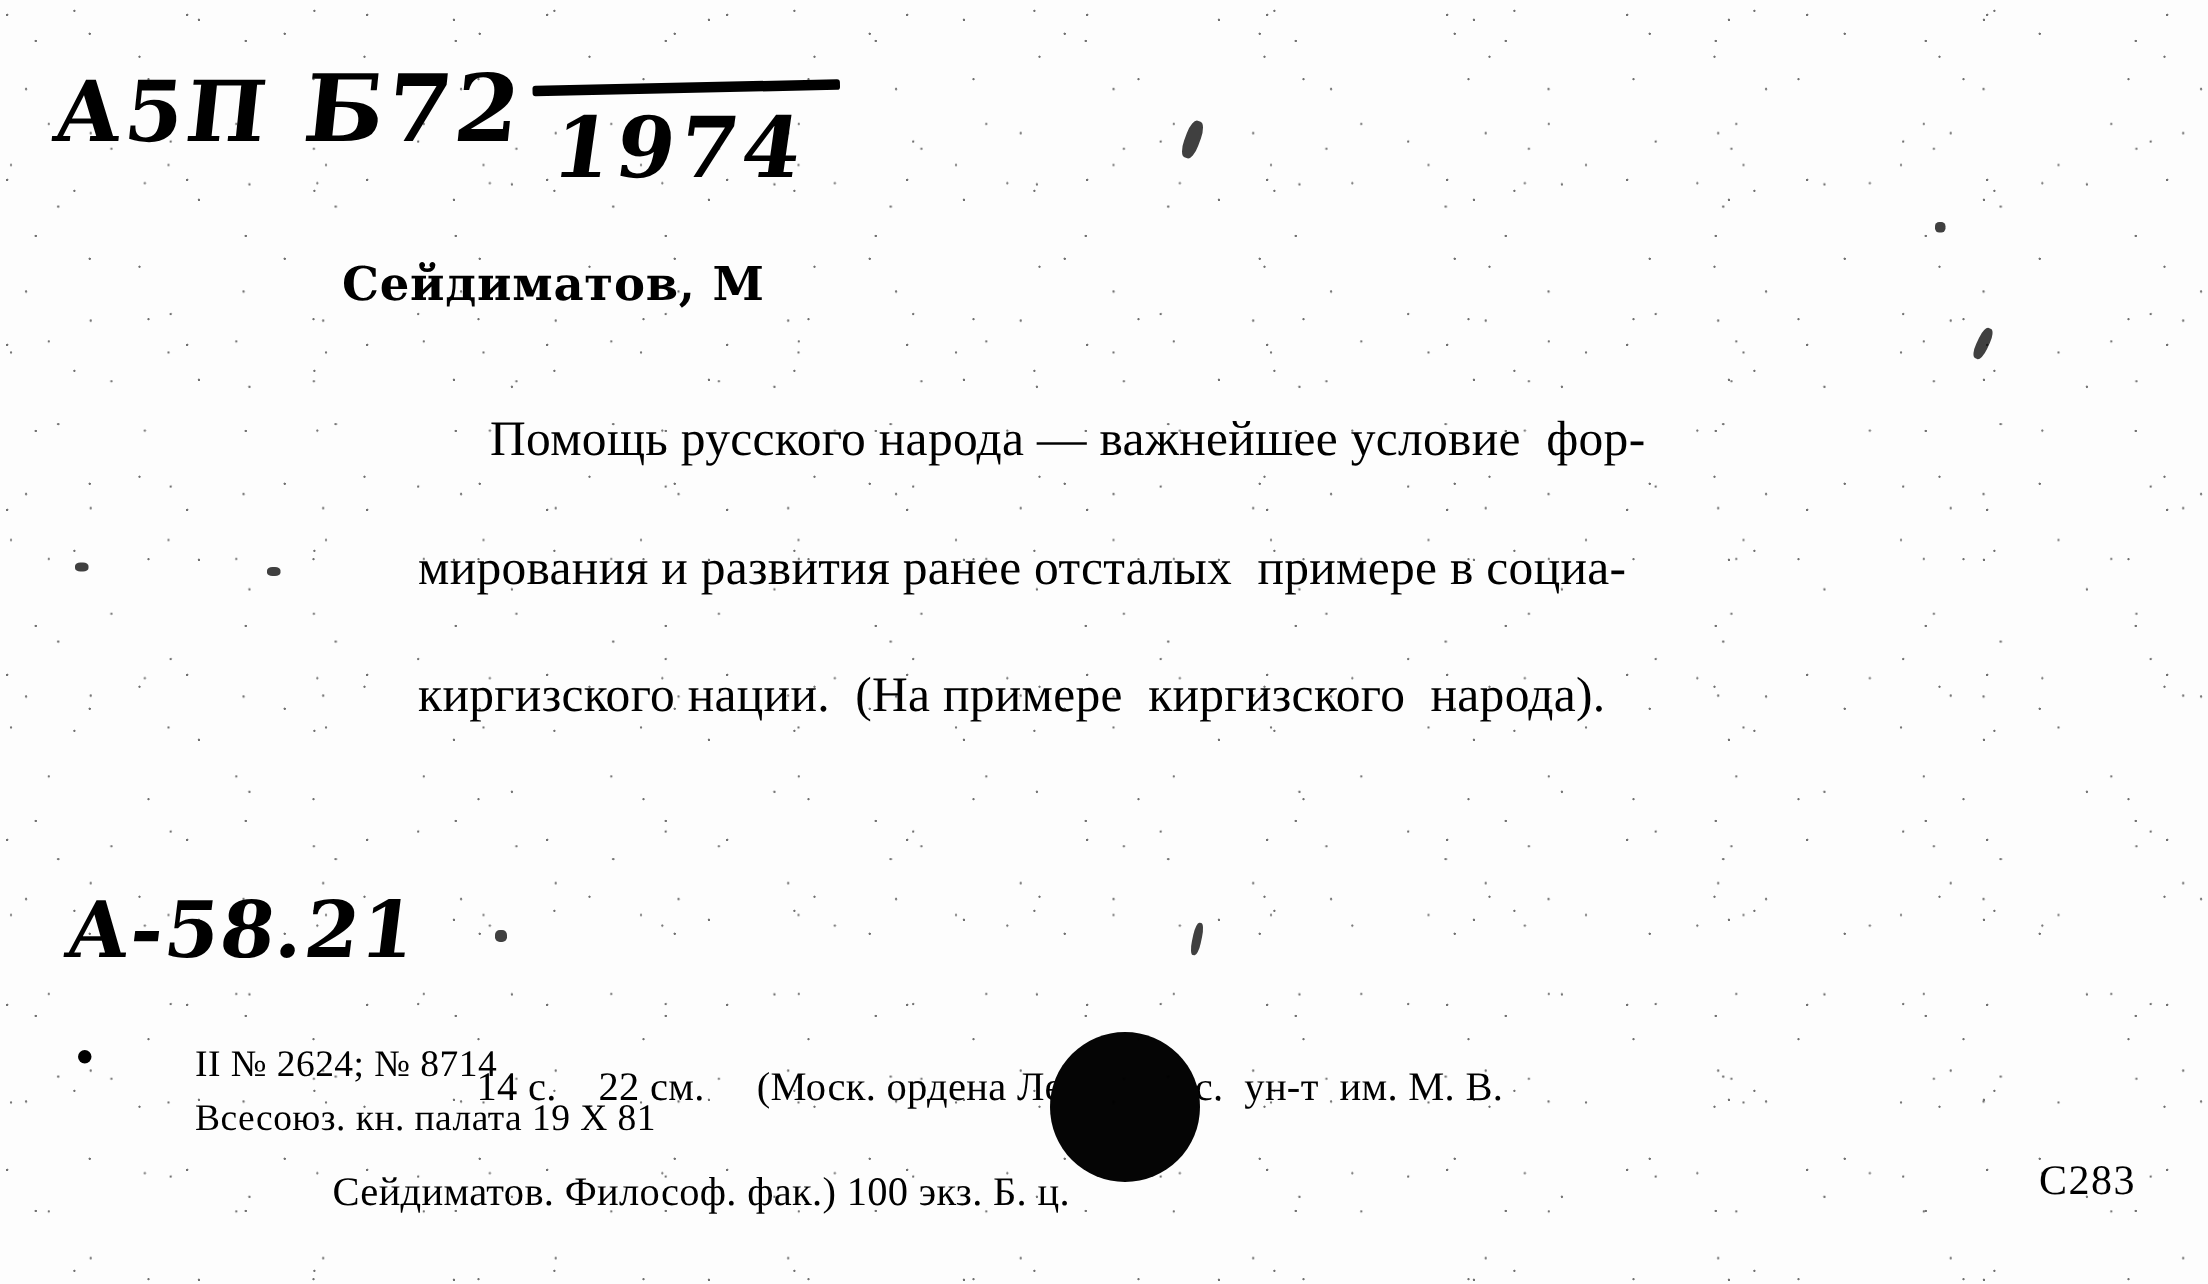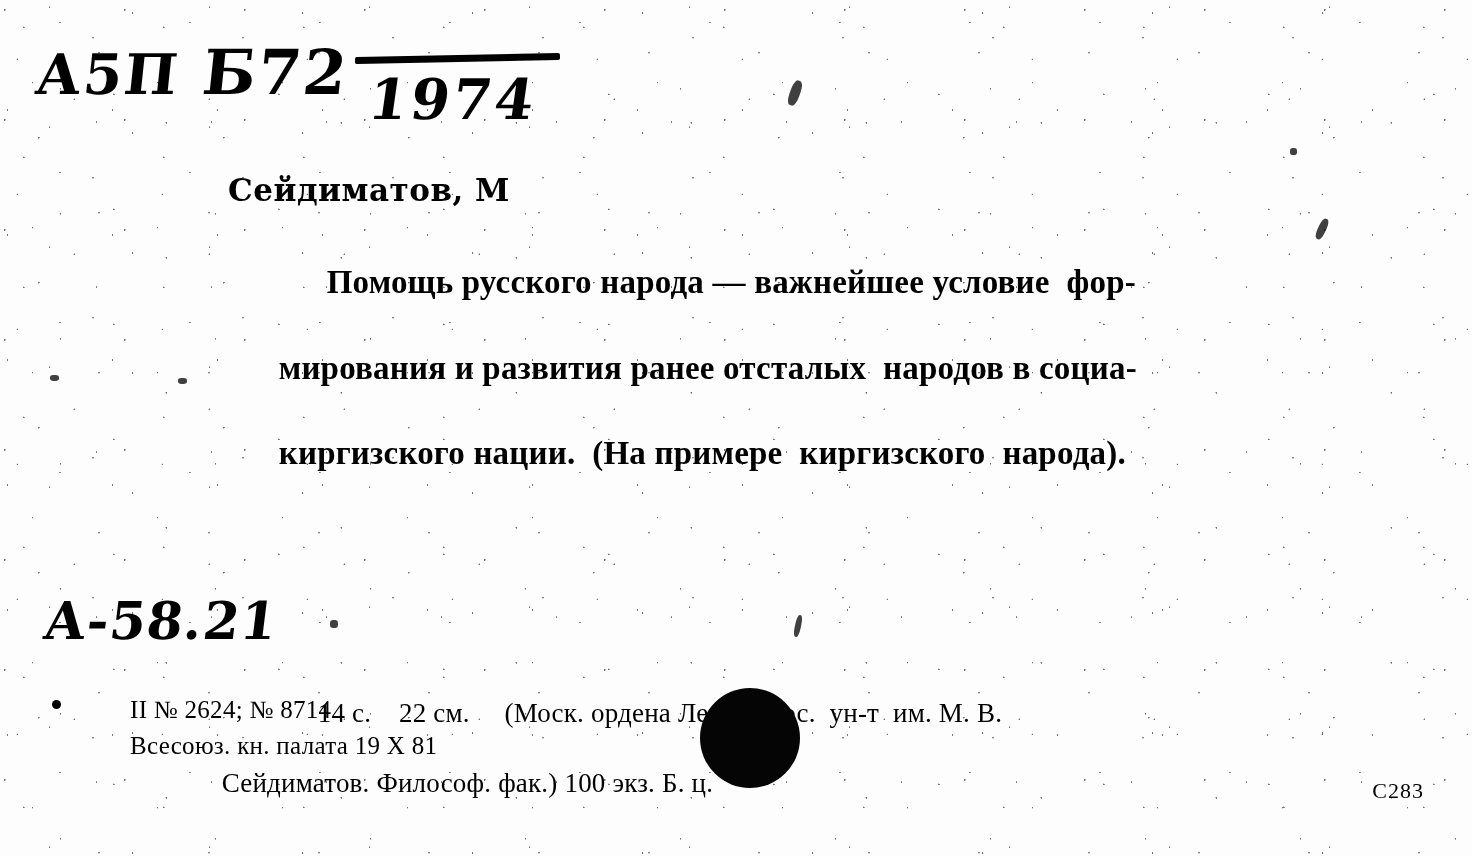--- a/index.html
+++ b/index.html
@@ -100,28 +100,27 @@
     position: absolute;
     left: 228px;
     top: 172px;
     width: 1180px;
   }
   .author {
     font-family: "DejaVu Serif", serif;
     font-weight: 700;
     font-size: 31px;
     letter-spacing: .5px;
-    margin-bottom: 10px;
+    margin-bottom: 21px;
   }
   .title-block {
     font-size: 33px;
     line-height: 1.30;
     letter-spacing: .2px;
     white-space: pre-wrap;
-    font-weight: bold;
   }
   .title-block .indent { display: inline-block; width: 48px; }
 
   .phys-block {
     font-size: 27px;
     line-height: 1.30;
     margin-top: 14px;
     letter-spacing: .2px;
     white-space: pre-wrap;
     position: relative;
@@ -166,21 +165,21 @@
     top: 688px;
     width: 100px;
     height: 100px;
     background: #050505;
     border-radius: 50%;
   }
   .code-right {
     position: absolute;
     right: 48px;
     bottom: 52px;
-    font-size: 22px;
+    font-size: 28px;
     letter-spacing: 1px;
   }
 
   
   .smudge {
     position: absolute;
     background: #000;
     opacity: .75;
     border-radius: 40%;
   }
@@ -197,21 +196,21 @@
   <div class="shelf-frac">
     <div class="bar"></div>
     <div class="year">1974</div>
   </div>
 
   <div class="body-block">
     <div class="author">Сейдиматов, М</div>
 
     <div class="title-block">
       <span class="indent"></span><span>Помощь русского народа — важнейшее условие  фор-</span><br>
-      <span>мирования и развития ранее отсталых  народов в социа-</span><br>
+      <span>мирования и развития ранее отсталых  примере в социа-</span><br>
       <span>киргизского нации.  (На примере  киргизского  народа).</span><br>
       <br>
     </div>
 
     <div class="phys-block">
       <span class="indent"></span><span>14 с.    22 см.     (Моск. ордена Ленина гос.  ун-т  им. М. В.</span><br>
       <span>Сейдиматов. Философ. фак.) 100 экз. Б. ц.</span>
     </div>
 
   </div>

